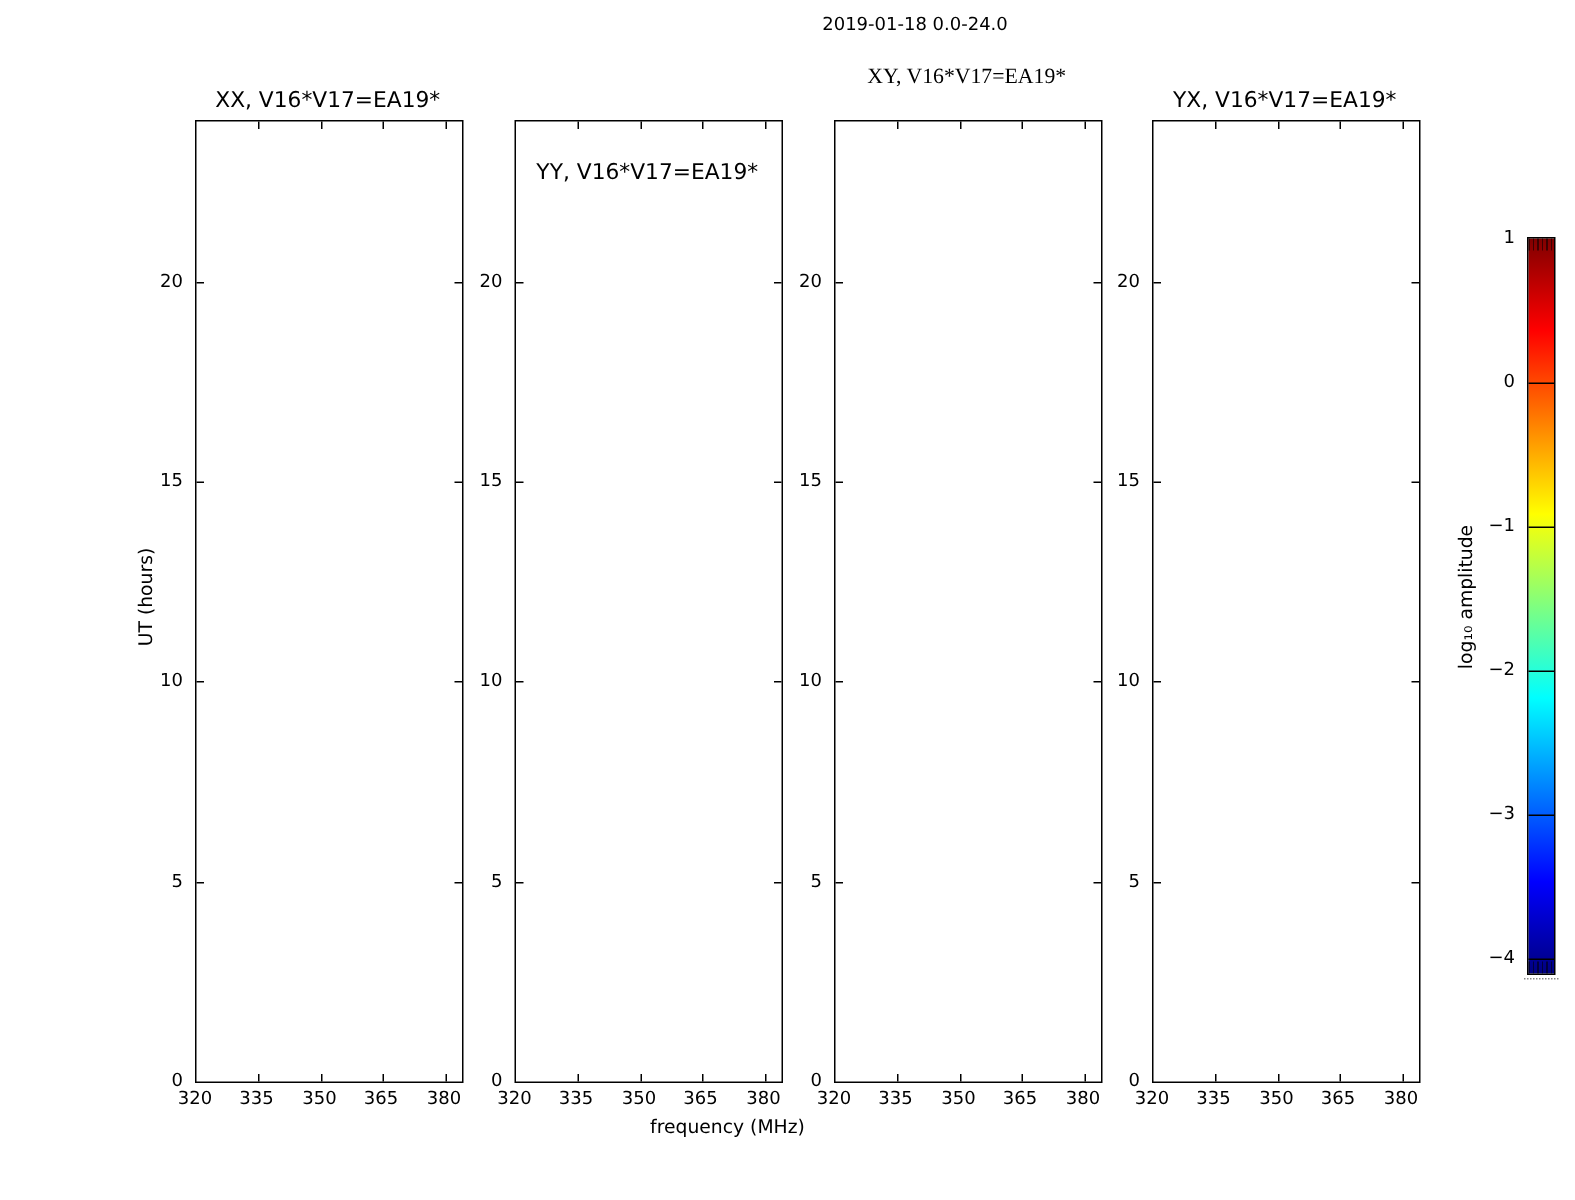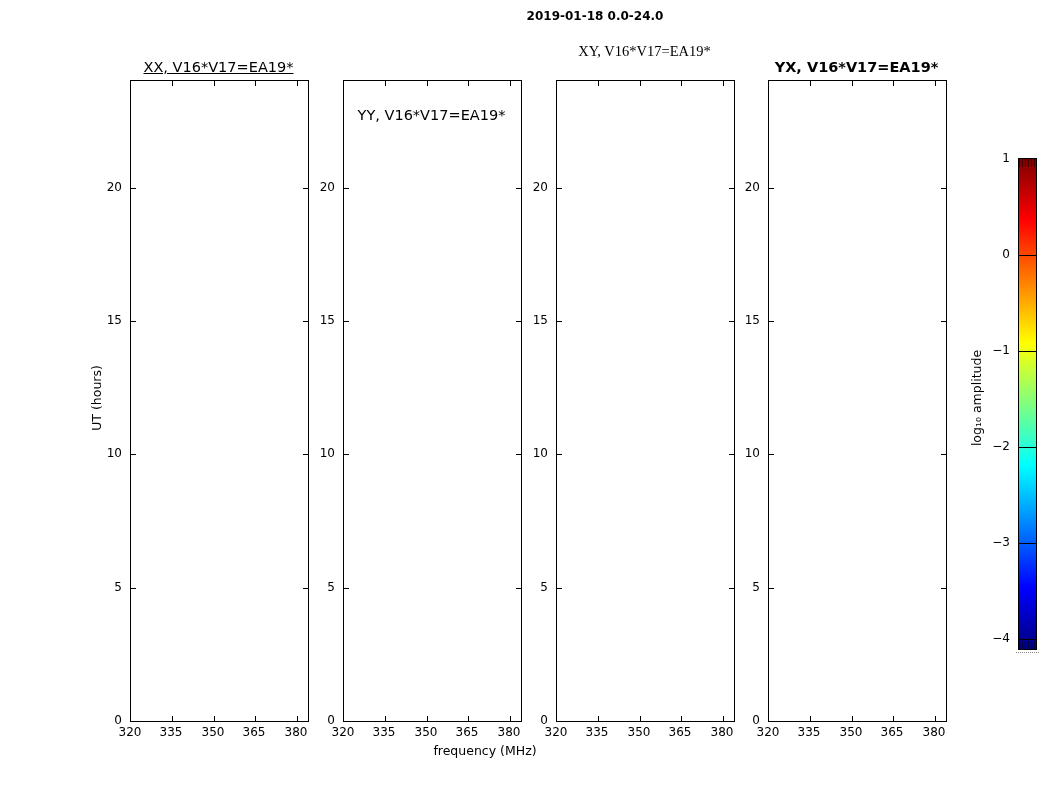--- a/index.html
+++ b/index.html
@@ -22,21 +22,21 @@
   .cb-hatch {
     position:absolute; left:0; width:100%;
     background-image:repeating-linear-gradient(90deg, rgba(0,0,0,0.55) 0px, rgba(0,0,0,0.55) 1px, transparent 1px, transparent 3px);
   }
   .cb-dots { position:absolute; border-top:1px dotted #888; height:0; }
 </style>
 </head>
 <body>
 
 <div id="figure">
-  <div class="fig-title" style="left:445px; top:8px; width:300px;font-weight:bold;">2019-01-18 0.0-24.0</div>
+  <div class="fig-title" style="left:460px; top:8px; width:300px;">2019-01-18 0.0-24.0</div>
   <div class="axis-label" style="left:385px; top:743px; width:200px;">frequency (MHz)</div>
   <div class="axis-label rot" style="left:57px; top:390px; width:80px; height:16px;">UT (hours)</div>
   <div class="axis-label rot" style="left:917px; top:390px; width:120px; height:16px;">log₁₀ amplitude</div>
 <div class="subplot" style="left: 130px; top: 80px; width: 177px; height: 640px;">
       <div class="tick" style="left: 41px; top: 0px; width: 1px; height: 5px;"></div>
       <div class="tick" style="left: 41px; top: 635px; width: 1px; height: 5px;"></div>
       <div class="tick" style="left: 83px; top: 0px; width: 1px; height: 5px;"></div>
       <div class="tick" style="left: 83px; top: 635px; width: 1px; height: 5px;"></div>
       <div class="tick" style="left: 124px; top: 0px; width: 1px; height: 5px;"></div>
       <div class="tick" style="left: 124px; top: 635px; width: 1px; height: 5px;"></div>
@@ -44,21 +44,21 @@
       <div class="tick" style="left: 166px; top: 635px; width: 1px; height: 5px;"></div>
       <div class="tick" style="left: 0px; top: 507px; width: 5px; height: 1px;"></div>
       <div class="tick" style="left: 172px; top: 507px; width: 5px; height: 1px;"></div>
       <div class="tick" style="left: 0px; top: 373px; width: 5px; height: 1px;"></div>
       <div class="tick" style="left: 172px; top: 373px; width: 5px; height: 1px;"></div>
       <div class="tick" style="left: 0px; top: 240px; width: 5px; height: 1px;"></div>
       <div class="tick" style="left: 172px; top: 240px; width: 5px; height: 1px;"></div>
       <div class="tick" style="left: 0px; top: 107px; width: 5px; height: 1px;"></div>
       <div class="tick" style="left: 172px; top: 107px; width: 5px; height: 1px;"></div>
     </div>
-    <div class="sp-title" style="left: 218.5px; top: 58px; text-decoration: underline;">XX, V16*V17=EA19*</div>
+    <div class="sp-title" style="left: 218.5px; top: 58px;">XX, V16*V17=EA19*</div>
     <div class="tlabel xlab" style="left: 110px; top: 724px; width: 40px;">320</div>
     <div class="tlabel xlab" style="left: 151px; top: 724px; width: 40px;">335</div>
     <div class="tlabel xlab" style="left: 193px; top: 724px; width: 40px;">350</div>
     <div class="tlabel xlab" style="left: 234px; top: 724px; width: 40px;">365</div>
     <div class="tlabel xlab" style="left: 276px; top: 724px; width: 40px;">380</div>
     <div class="tlabel ylab" style="left: 82px; top: 712px; width: 40px;">0</div>
     <div class="tlabel ylab" style="left: 82px; top: 579px; width: 40px;">5</div>
     <div class="tlabel ylab" style="left: 82px; top: 445px; width: 40px;">10</div>
     <div class="tlabel ylab" style="left: 82px; top: 312px; width: 40px;">15</div>
     <div class="tlabel ylab" style="left: 82px; top: 179px; width: 40px;">20</div>
@@ -131,21 +131,21 @@
       <div class="tick" style="left: 166px; top: 635px; width: 1px; height: 5px;"></div>
       <div class="tick" style="left: 0px; top: 507px; width: 5px; height: 1px;"></div>
       <div class="tick" style="left: 172px; top: 507px; width: 5px; height: 1px;"></div>
       <div class="tick" style="left: 0px; top: 373px; width: 5px; height: 1px;"></div>
       <div class="tick" style="left: 172px; top: 373px; width: 5px; height: 1px;"></div>
       <div class="tick" style="left: 0px; top: 240px; width: 5px; height: 1px;"></div>
       <div class="tick" style="left: 172px; top: 240px; width: 5px; height: 1px;"></div>
       <div class="tick" style="left: 0px; top: 107px; width: 5px; height: 1px;"></div>
       <div class="tick" style="left: 172px; top: 107px; width: 5px; height: 1px;"></div>
     </div>
-    <div class="sp-title" style="left: 856.5px; top: 58px; font-weight: bold;">YX, V16*V17=EA19*</div>
+    <div class="sp-title" style="left: 856.5px; top: 58px;">YX, V16*V17=EA19*</div>
     <div class="tlabel xlab" style="left: 748px; top: 724px; width: 40px;">320</div>
     <div class="tlabel xlab" style="left: 789px; top: 724px; width: 40px;">335</div>
     <div class="tlabel xlab" style="left: 831px; top: 724px; width: 40px;">350</div>
     <div class="tlabel xlab" style="left: 872px; top: 724px; width: 40px;">365</div>
     <div class="tlabel xlab" style="left: 914px; top: 724px; width: 40px;">380</div>
     <div class="tlabel ylab" style="left: 720px; top: 712px; width: 40px;">0</div>
     <div class="tlabel ylab" style="left: 720px; top: 579px; width: 40px;">5</div>
     <div class="tlabel ylab" style="left: 720px; top: 445px; width: 40px;">10</div>
     <div class="tlabel ylab" style="left: 720px; top: 312px; width: 40px;">15</div>
     <div class="tlabel ylab" style="left: 720px; top: 179px; width: 40px;">20</div>

